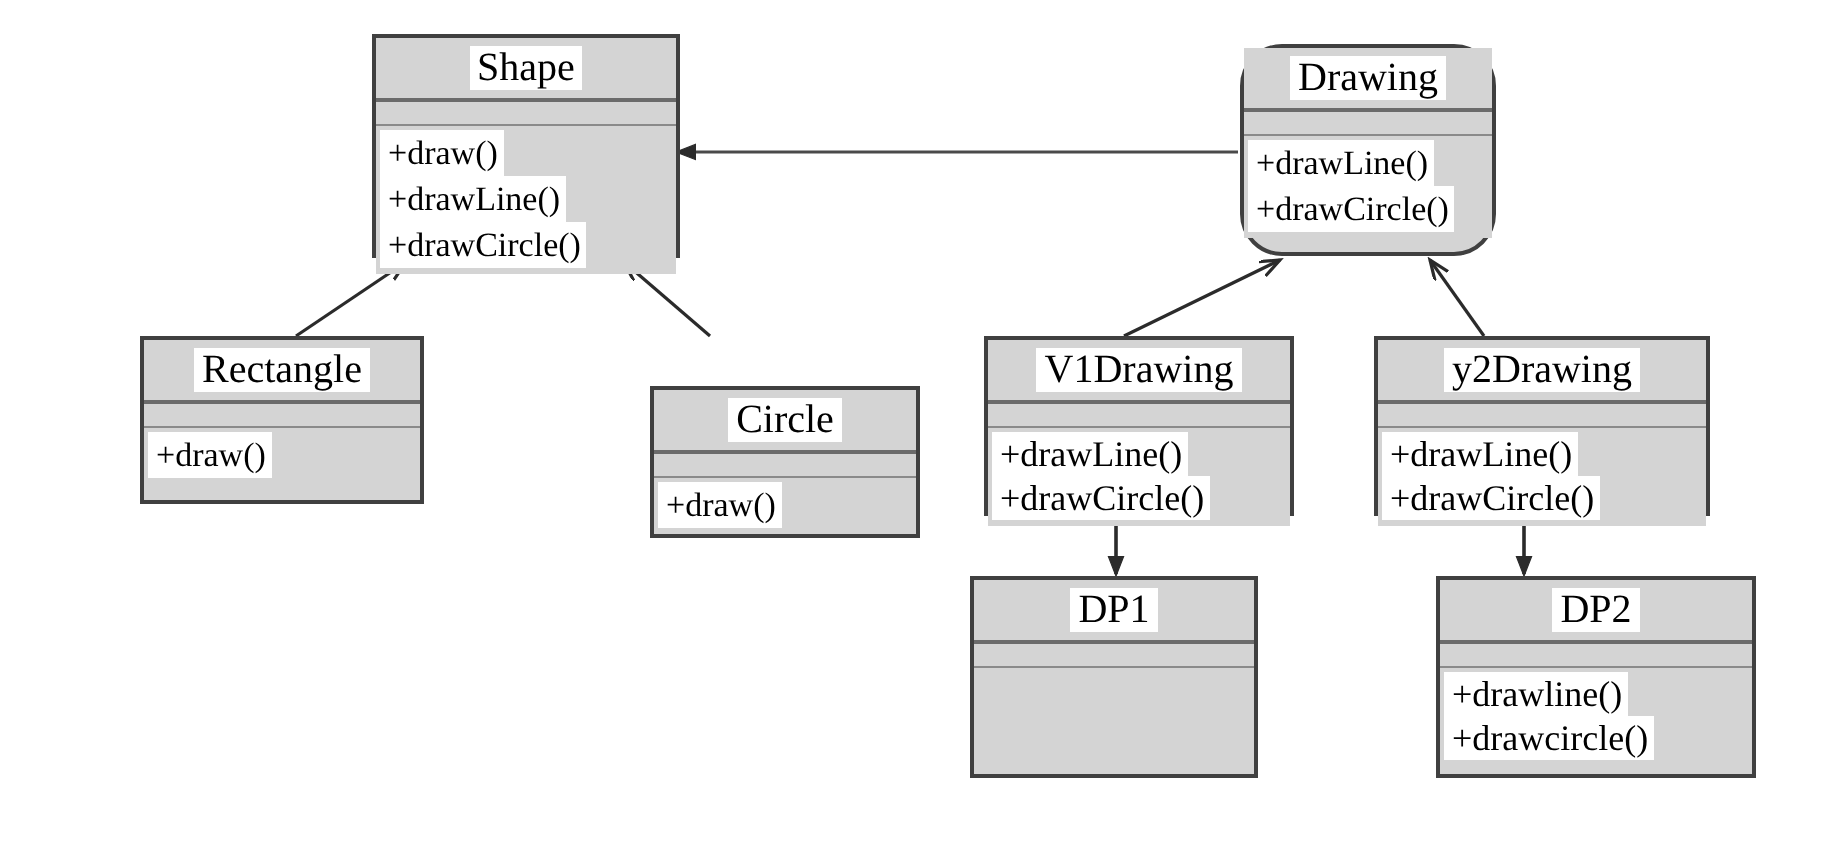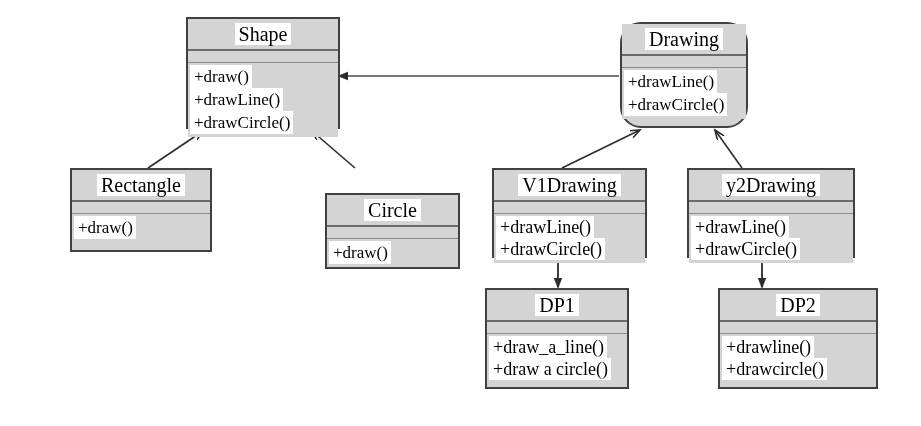--- a/index.html
+++ b/index.html
@@ -169,24 +169,20 @@
       <span class="uml-op op-small">+drawLine()</span>
       <span class="uml-op op-small">+drawCircle()</span>
     </div>
   </div>
 
   <div class="uml-class" style="left:485px; top:288px; width:144px; height:101px;">
     <div class="uml-header">
       <span class="uml-title">DP1</span>
     </div>
     <div class="uml-attrs"></div>
-    <div class="uml-ops">
-      <span class="uml-op op-small">+draw_a_line()</span>
-      <span class="uml-op op-small">+draw a circle()</span>
-    </div>
   </div>
 
   <div class="uml-class" style="left:690px; top:288px; width:160px; height:101px;margin-left:28px;">
     <div class="uml-header">
       <span class="uml-title">DP2</span>
     </div>
     <div class="uml-attrs"></div>
     <div class="uml-ops">
       <span class="uml-op op-small">+drawline()</span>
       <span class="uml-op op-small">+drawcircle()</span>

